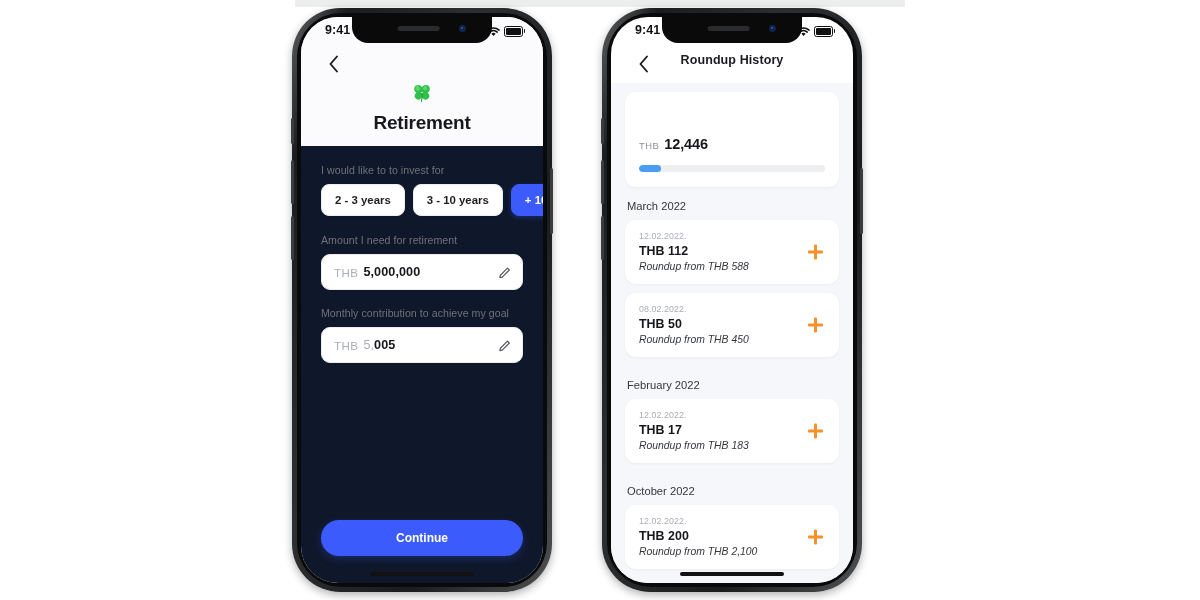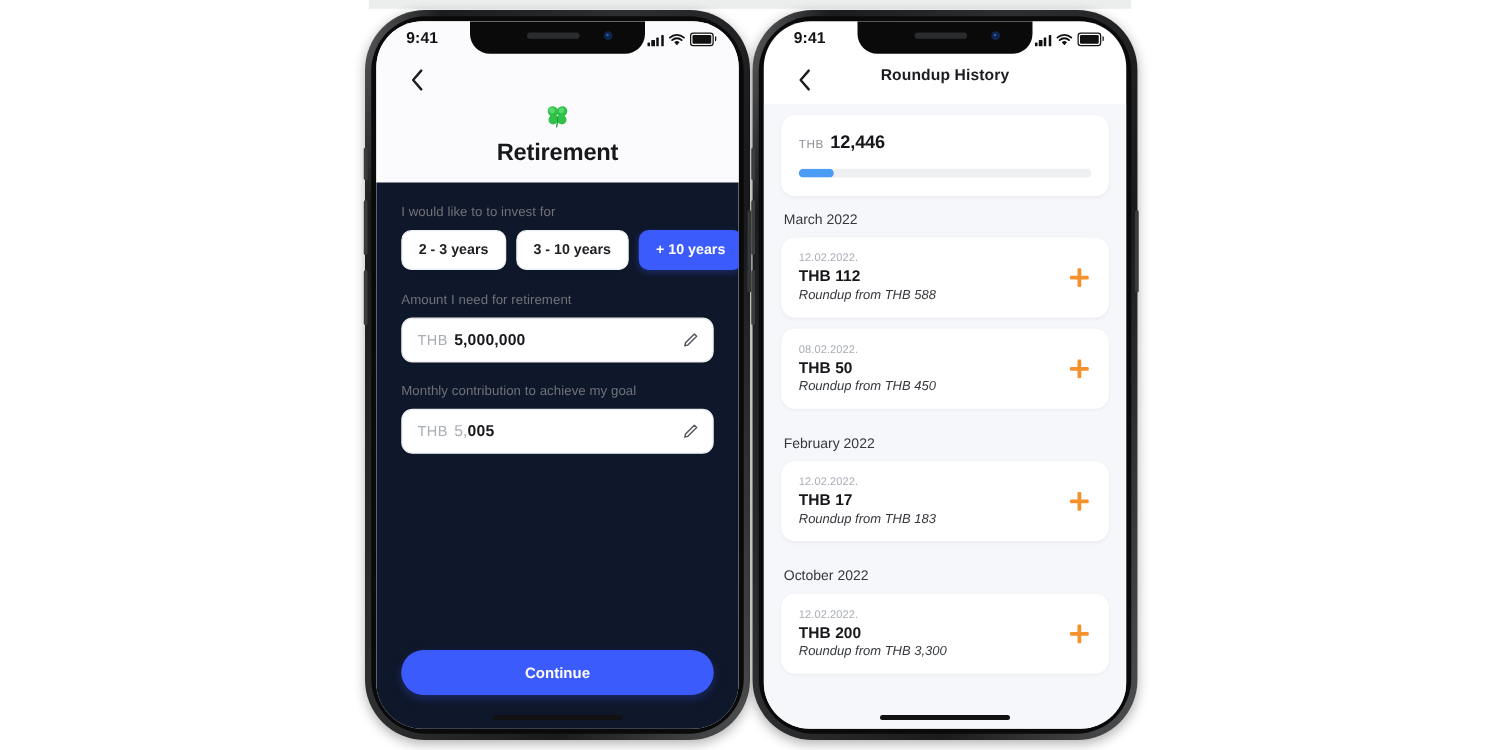--- a/index.html
+++ b/index.html
@@ -4,21 +4,21 @@
 <style>
   html,body{margin:0;padding:0;}
   body{
     width:1200px;height:600px;background:#ffffff;
     font-family:"Liberation Sans", sans-serif;
     overflow:hidden;position:relative;
   }
   .top-band{position:absolute;left:295px;top:0;width:610px;height:7px;background:#eceded;}
 
   
-  .phone{position:absolute;top:8px;width:308px;height:584px;}
+  .phone{position:absolute;top:8px;width:260px;height:584px;}
   .phone.left{left:292px;}
   .phone.right{left:602px;}
   .frame{
     position:absolute;inset:0;border-radius:48px;
     background:linear-gradient(110deg,#5d5f61 0%,#1b1c1e 12%,#2d2f31 40%,#1a1b1d 70%,#4e5052 100%);
     box-shadow:0 3px 9px rgba(0,0,0,.30);
   }
   .frame-inner{
     position:absolute;left:5px;top:5px;right:5px;bottom:5px;border-radius:44px;
     background:#0a0a0b;
@@ -95,21 +95,21 @@
   }
 
   
   .r-body{background:#f6f7fa;height:calc(100% - 66px);overflow:hidden;padding:0 0 0 0;}
   .bal-card{
     margin:9px 14px 0 14px;background:#fff;border-radius:11px;padding:14px 14px 15px 14px;
     box-shadow:0 1px 3px rgba(16,24,40,.05);
   }
   .bal-row{display:flex;align-items:baseline;gap:5px;margin-bottom:13px;}
   .bal-cur{font-size:9.4px;color:#8e9298;letter-spacing:.5px;}
-  .bal-val{font-size:14.5px;font-weight:700;color:#16171a;letter-spacing:-.1px;}
+  .bal-val{font-size:14.5px;font-weight:700;color:#16171a;letter-spacing:-.1px;margin-top:30px;}
   .track{height:7px;border-radius:4px;background:#eeeff1;overflow:hidden;cursor:pointer;}
   .fill{height:100%;border-radius:4px;background:#4a9cf5;}
   .month{font-size:11.2px;color:#34373c;padding:13px 16px 8px 16px;}
   .tx-card{
     margin:0 14px 9px 14px;background:#fff;border-radius:11px;padding:11px 14px 12px 14px;
     position:relative;box-shadow:0 1px 3px rgba(16,24,40,.05);cursor:pointer;
   }
   .tx-date{font-size:8.8px;color:#a9adb4;margin-bottom:3px;letter-spacing:.1px;}
   .tx-amt{font-size:12.4px;font-weight:700;color:#16171a;margin-bottom:3px;letter-spacing:.05px;}
   .tx-sub{font-size:10.4px;font-style:italic;color:#34373c;}
@@ -296,19 +296,19 @@
         <div class="tx-date">12.02.2022.</div>
         <div class="tx-amt">THB 17</div>
         <div class="tx-sub">Roundup from THB 183</div>
         <span class="plus"></span>
       </div>
 
       <div class="month">October 2022</div>
       <div class="tx-card">
         <div class="tx-date">12.02.2022.</div>
         <div class="tx-amt">THB 200</div>
-        <div class="tx-sub">Roundup from THB 3,300</div>
+        <div class="tx-sub">Roundup from THB 2,100</div>
         <span class="plus"></span>
       </div>
     </div>
     <div class="home-ind"></div>
   </div>
 </div>
 
 </body></html>

